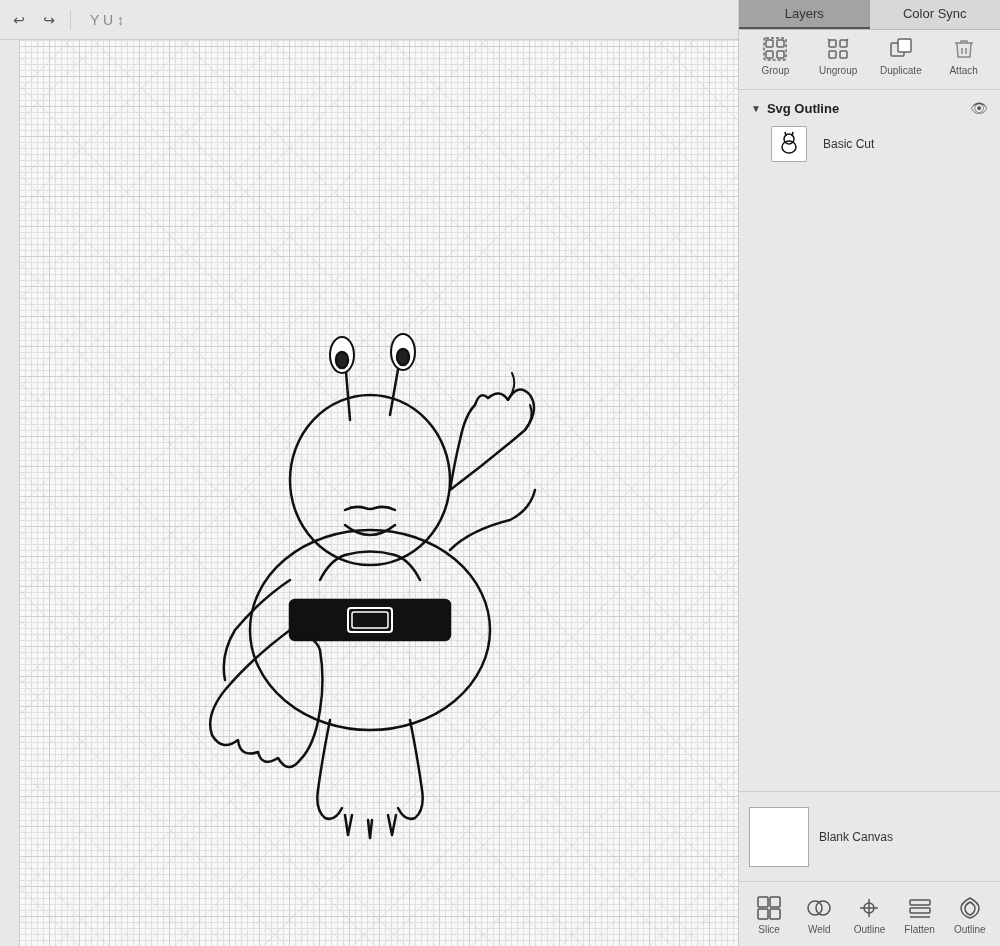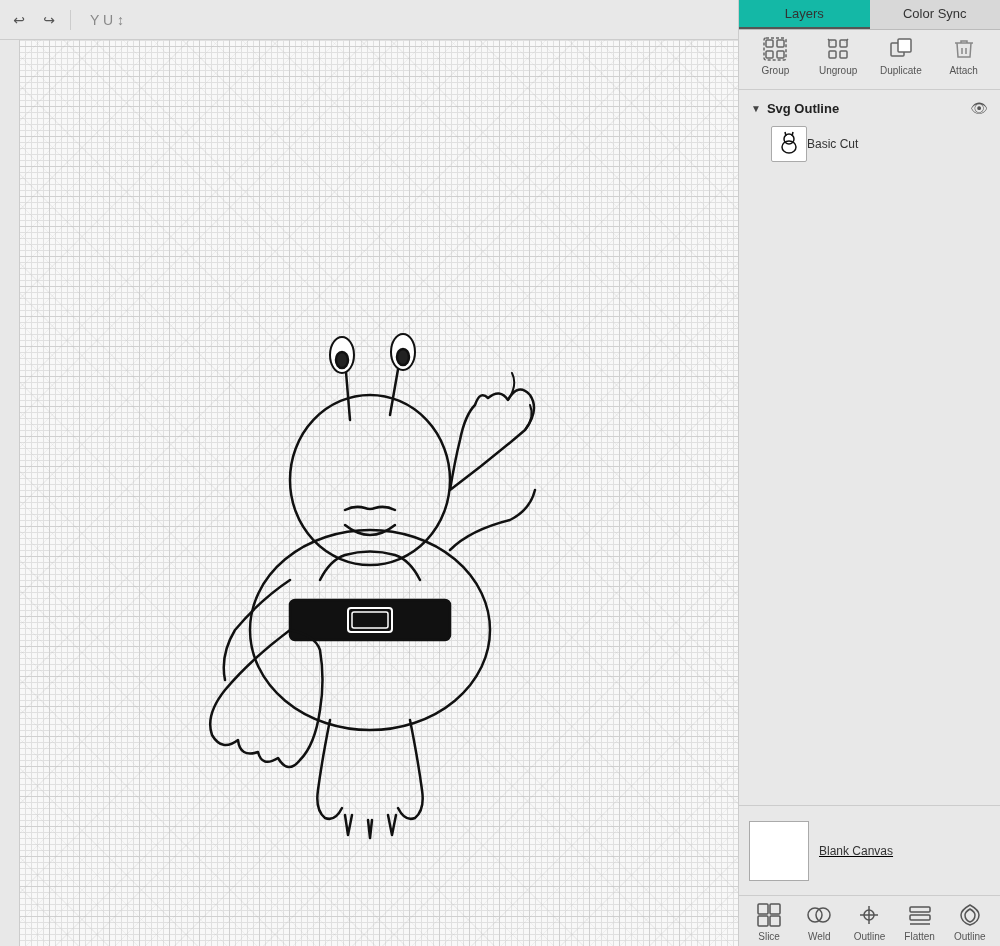--- a/index.html
+++ b/index.html
@@ -114,21 +114,21 @@
       align-items: center;
       justify-content: center;
       font-size: 13px;
       font-weight: 500;
       color: #333;
       cursor: pointer;
       border-bottom: 2px solid transparent;
     }
 
     .panel-tab.active {
-      background: #14b8a6;
+      background: #a3a3a3;
       border-bottom: 2px solid #555;
     }
 
     
     .panel-toolbar {
       display: flex;
       height: 60px;
       background: #e8e8e8;
       border-bottom: 1px solid #ccc;
       align-items: flex-start;
@@ -196,21 +196,21 @@
 
     .layer-eye-icon {
       font-size: 14px;
       color: #555;
       cursor: pointer;
     }
 
     .layer-item {
       display: flex;
       align-items: center;
-      gap: 0;
+      gap: 16px;
       padding: 6px 8px 6px 24px;
       cursor: pointer;
       border-radius: 4px;
     }
 
     .layer-thumb {
       width: 36px;
       height: 36px;
       border: 1px solid #aaa;
       background: white;
@@ -234,39 +234,38 @@
 
     
     .bottom-canvas {
       height: 90px;
       background: #e8e8e8;
       border-top: 1px solid #ccc;
       display: flex;
       align-items: center;
       padding: 8px 10px;
       gap: 10px;
-      text-decoration: underline;
     }
 
     .canvas-thumb {
       width: 60px;
       height: 60px;
       border: 1px solid #aaa;
       background: white;
       flex-shrink: 0;
     }
 
     .canvas-label {
       font-size: 12px;
       color: #333;
     }
 
     
     .bottom-tools {
-      height: 51px;
+      height: 65px;
       background: #e8e8e8;
       border-top: 1px solid #ccc;
       display: flex;
       align-items: center;
       justify-content: space-around;
       padding: 0 5px;
     }
 
     .bottom-tool-btn {
       display: flex;

